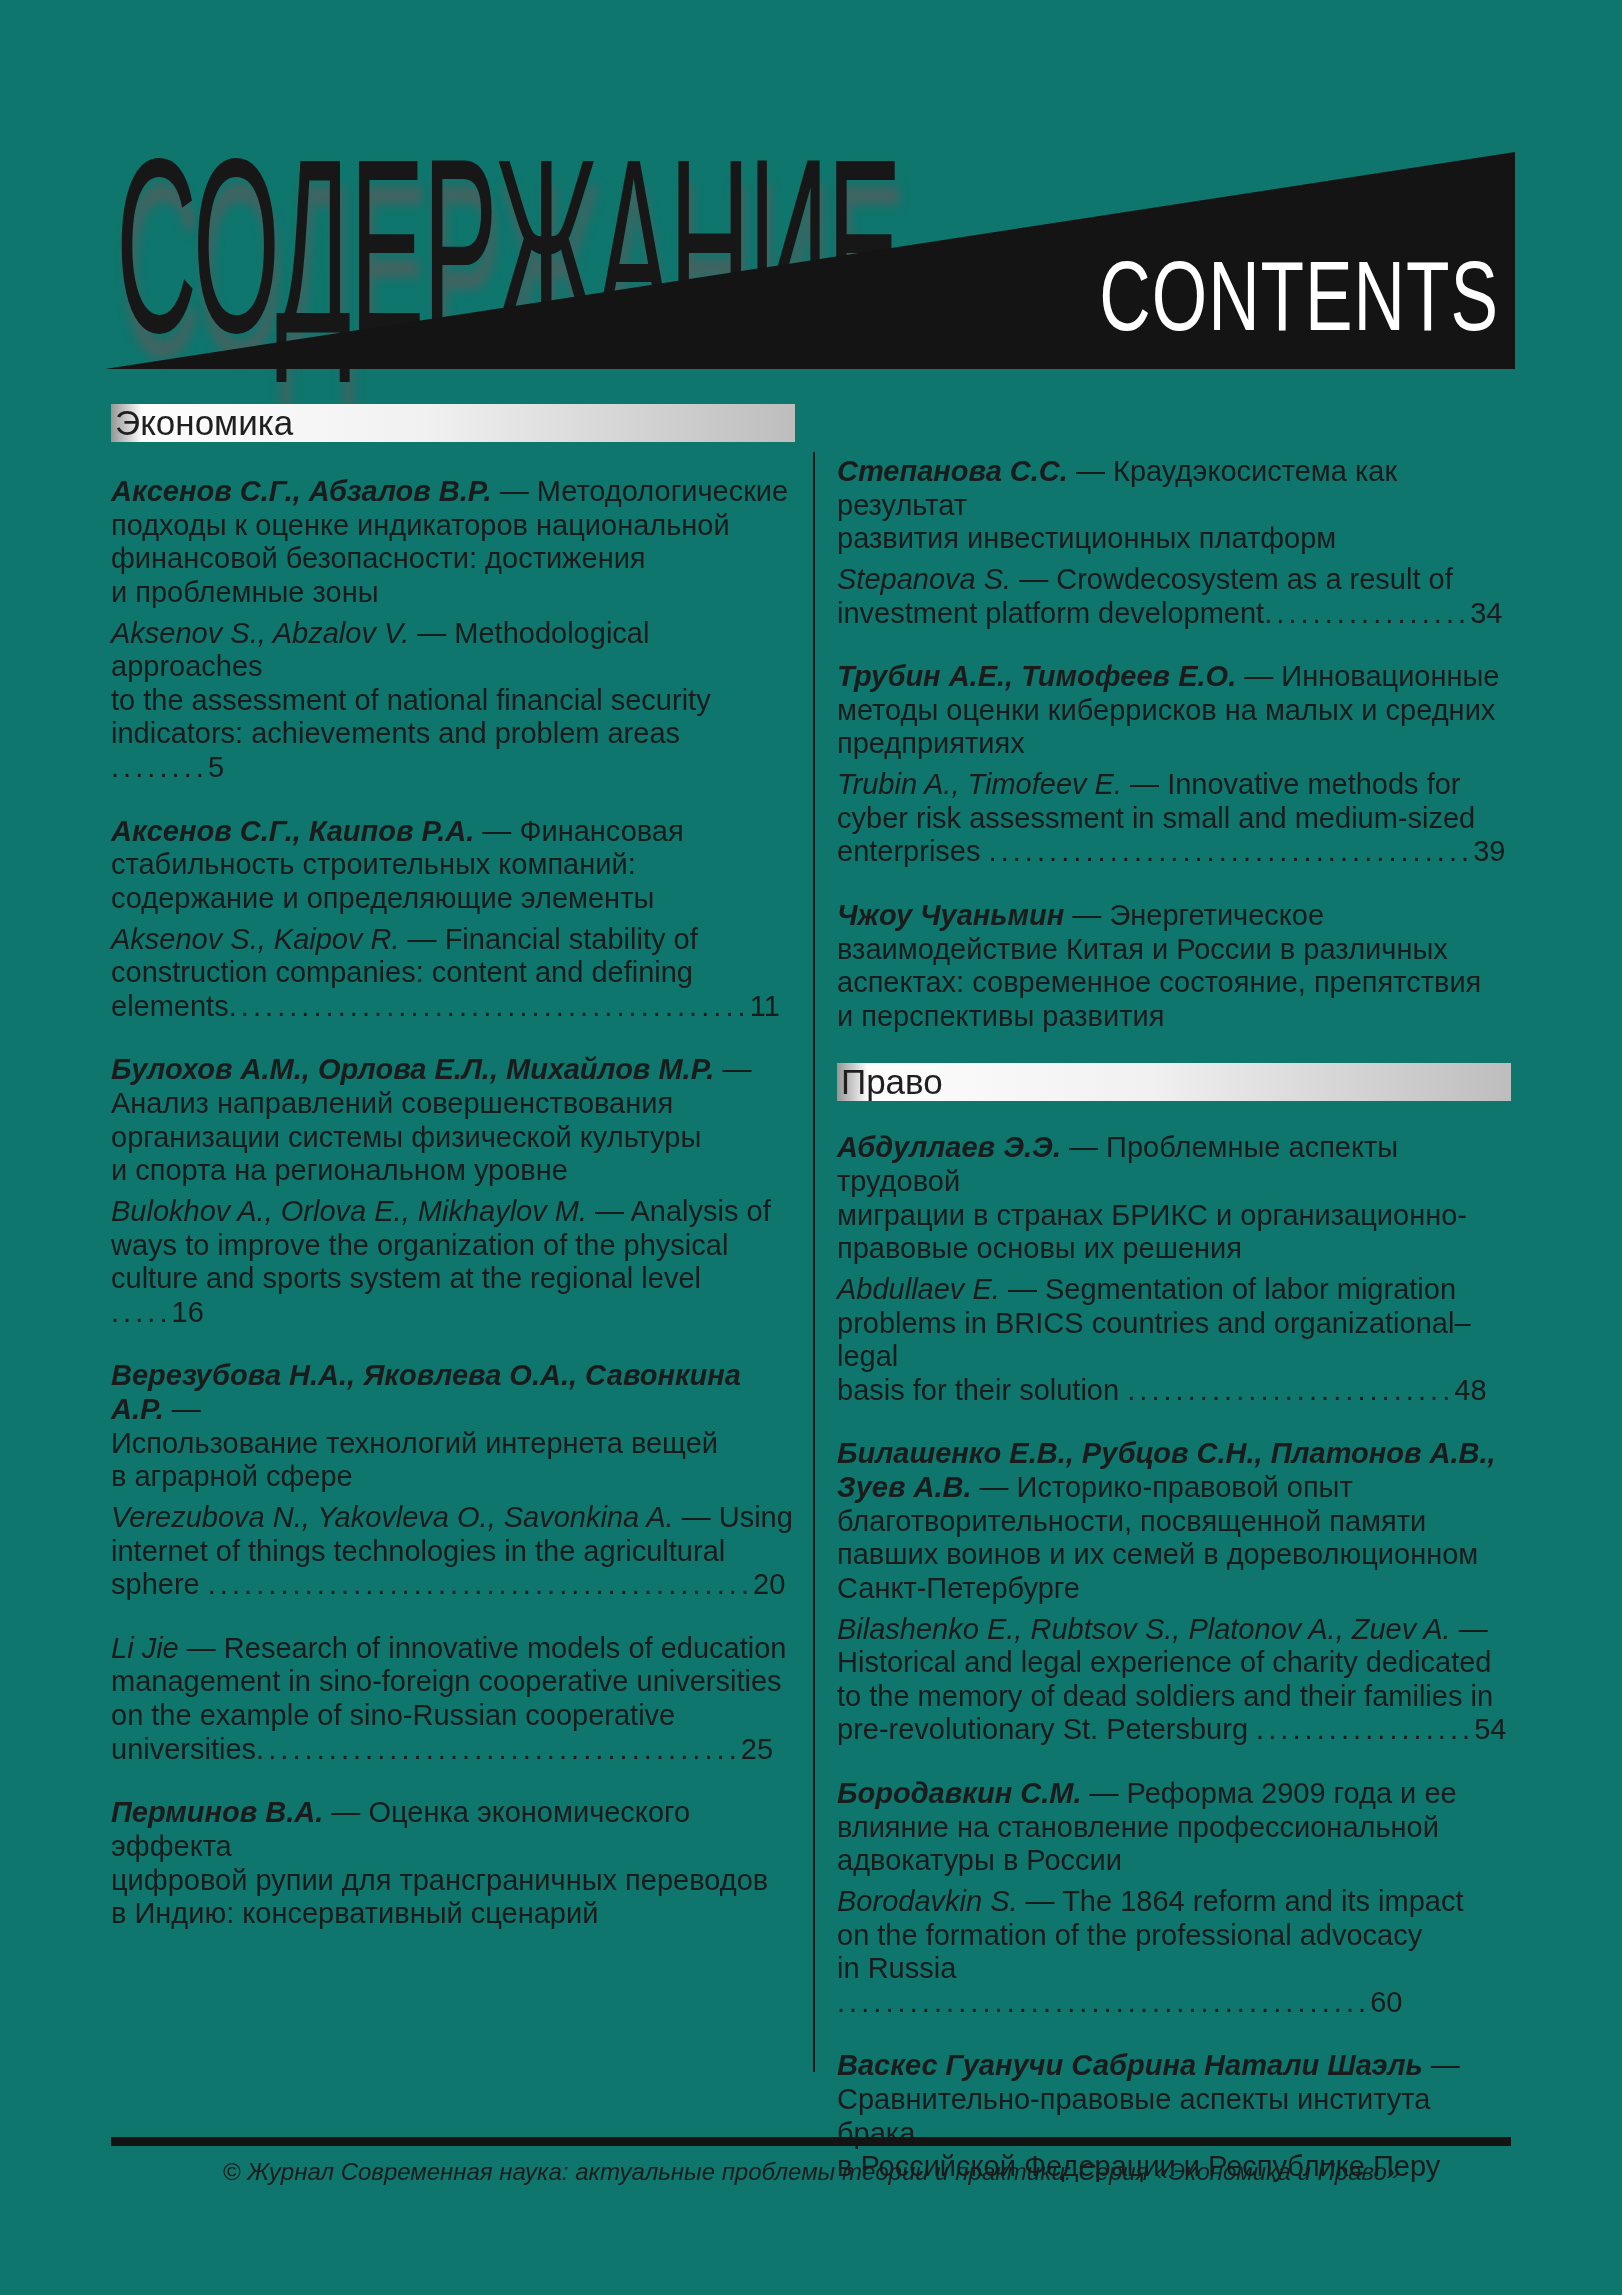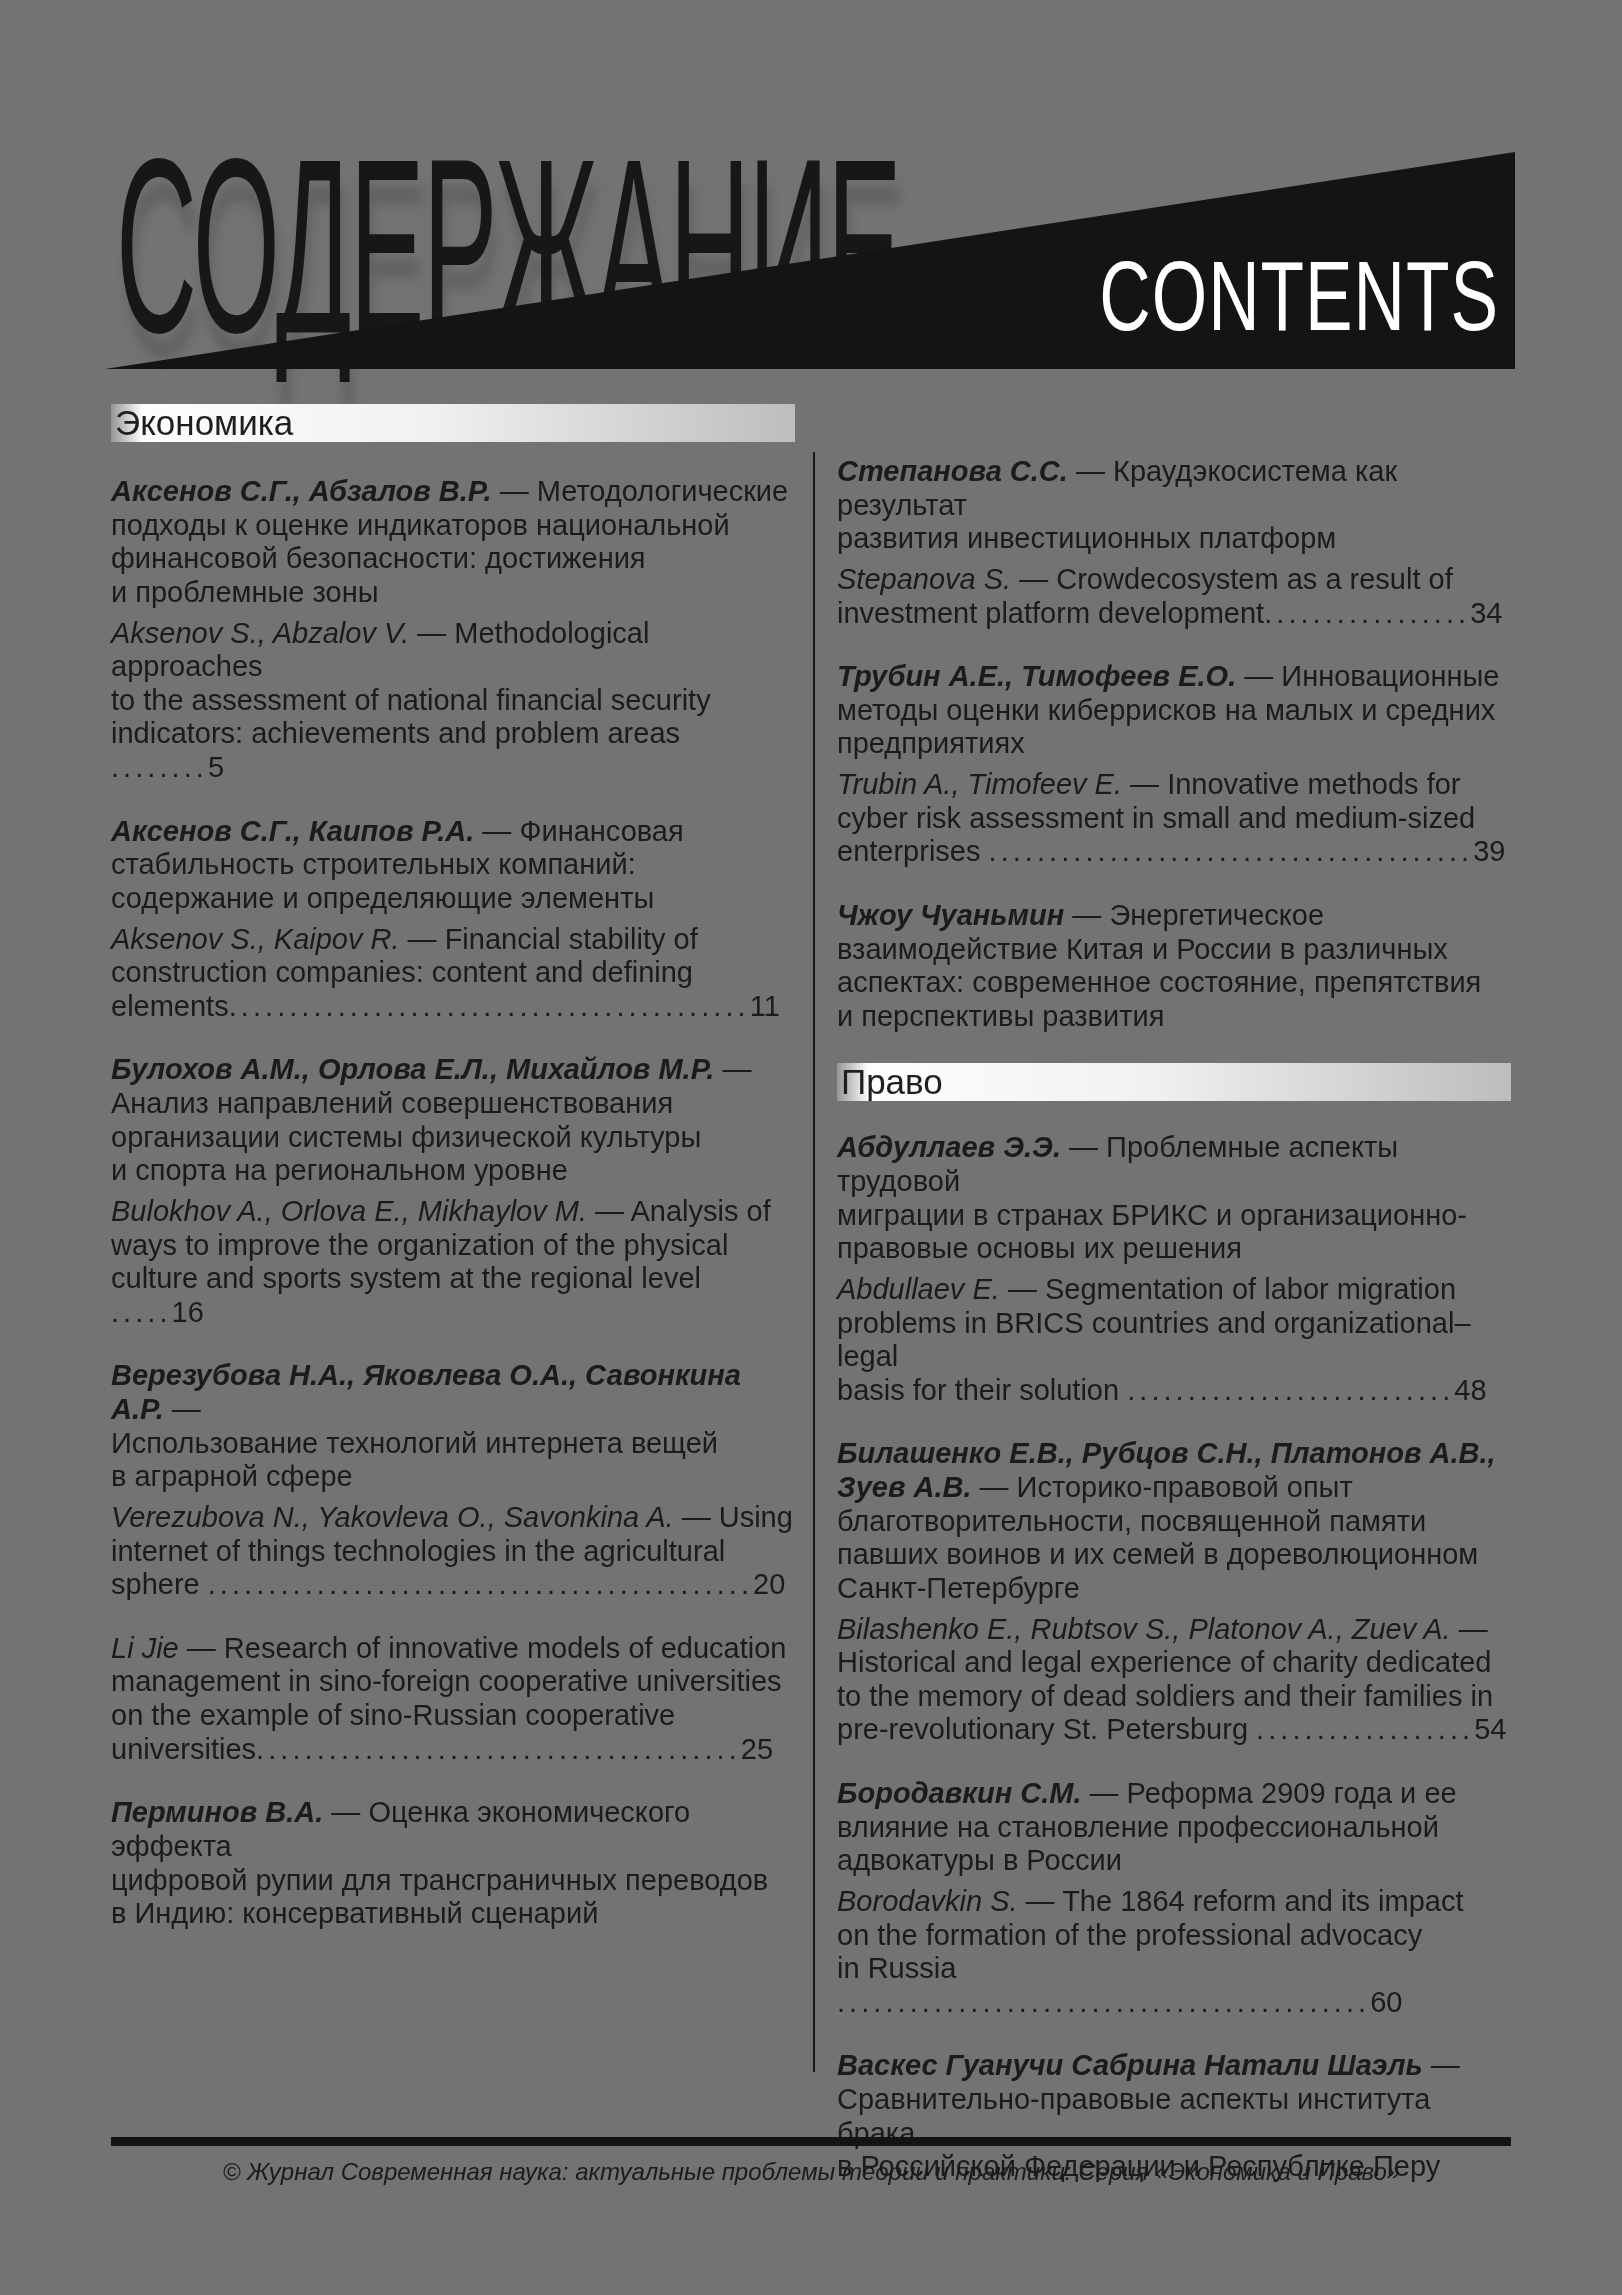--- a/index.html
+++ b/index.html
@@ -1,17 +1,17 @@
 <!DOCTYPE html>
 <html style="font-size:10.5px"><head>
 <meta charset="utf-8">
 <style>
   html,body{margin:0;padding:0;background:#e9e9e9;}
   .page{
-    position:relative;width:1623px;height:2295px;background:#737373;
+    position:relative;width:1623px;height:2295px;background:#0f766e;
     font-family:"Liberation Sans",sans-serif;color:#1b1b1b;overflow:hidden;
   }
   
   .ru-title{
     position:absolute;left:116px;top:157px;
     font-size:249px;line-height:0.72;white-space:nowrap;
     letter-spacing:-3.9px;color:#171717;
     transform:scaleX(0.45);transform-origin:left top;
     text-shadow:9.2px 25px 14.4px rgba(90,90,90,0.65);
   }

